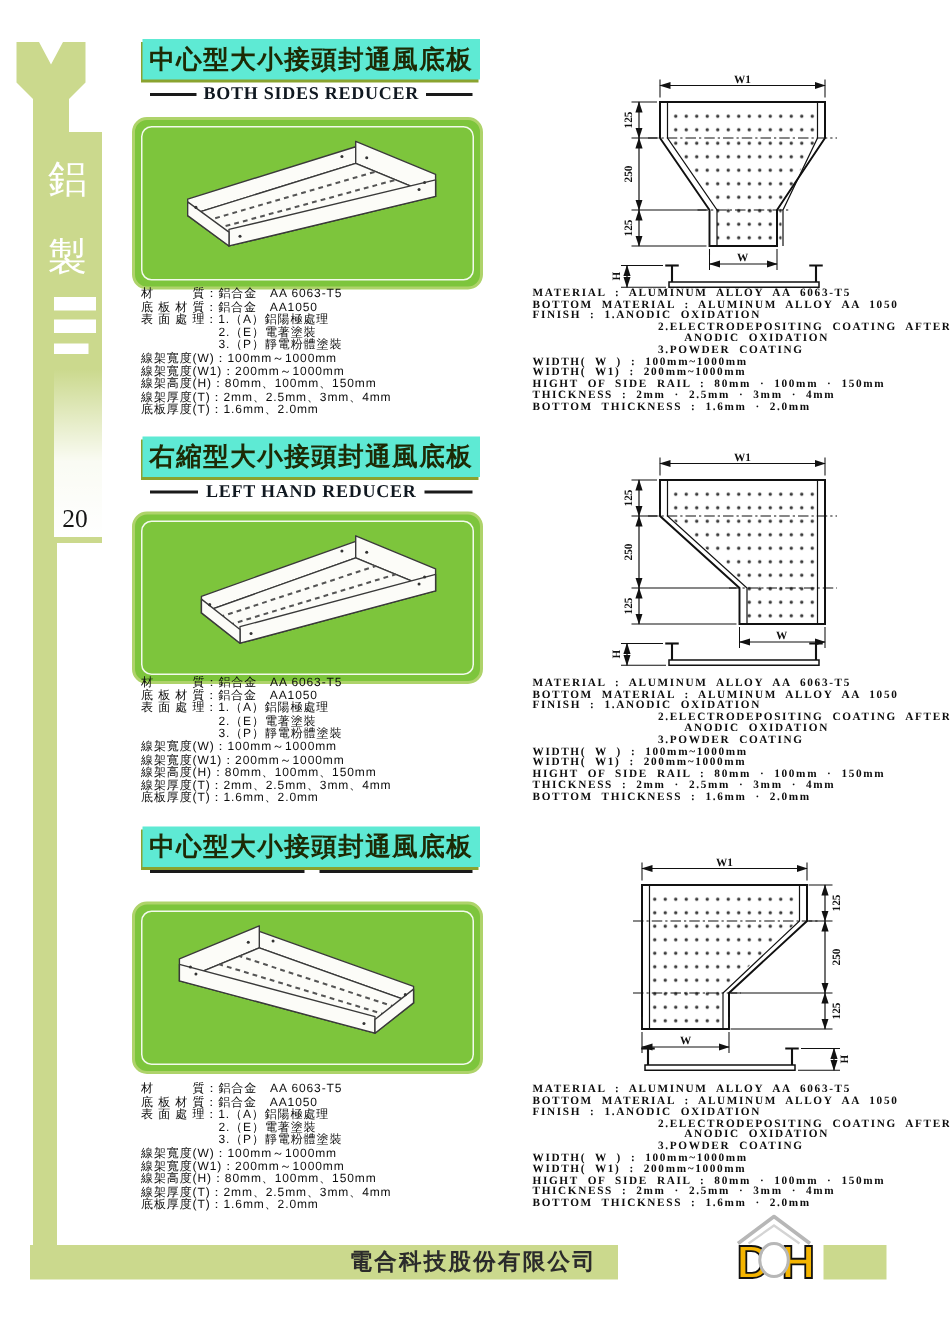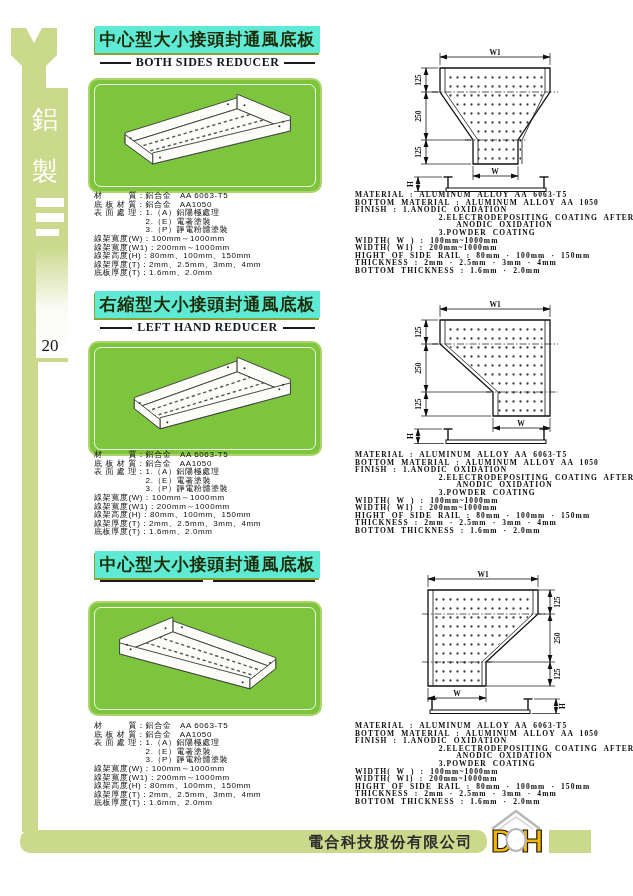--- a/index.html
+++ b/index.html
@@ -17,21 +17,21 @@
           border-radius:10px;border:2px solid #aed36a;display:flex;align-items:center;justify-content:center;}
   .product-box::before{content:"";position:absolute;inset:4px;border:1.6px solid rgba(255,255,255,.9);border-radius:7px;}
   .illus{position:relative;}
   .drawing{position:absolute;left:398px;width:185px;height:152px;}
   .specs{position:absolute;white-space:pre;color:#0d0d0d;}
   .specs.zh{left:94px;width:230px;font-size:8px;font-weight:normal;line-height:8.6px;letter-spacing:.6px;}
   .specs.en{left:327px;width:295px;font-family:"Liberation Serif",serif;font-weight:bold;
             font-size:7.5px;line-height:7.6px;letter-spacing:1.1px;word-spacing:3px;margin-left:28px;}
   .spec-line{white-space:pre;}
   .footer-bar{position:absolute;top:830px;height:23px;background:#cbd98d;}
-  .footer-bar.one{left:20px;width:467px;border-radius:10px;}
+  .footer-bar.one{left:20px;width:392px;}
   .footer-bar.two{left:549px;width:42px;}
   .company{height:23px;line-height:23px;text-align:right;padding-right:14px;
            font-size:15px;font-weight:bold;color:#2b2b2b;letter-spacing:1.5px;}
   .logo{position:absolute;left:487px;top:808px;width:58px;height:48px;}
   .sidebar-svg{position:absolute;left:0;top:0;}
 </style>
 </head>
 <body>
 
 <div class="page">

